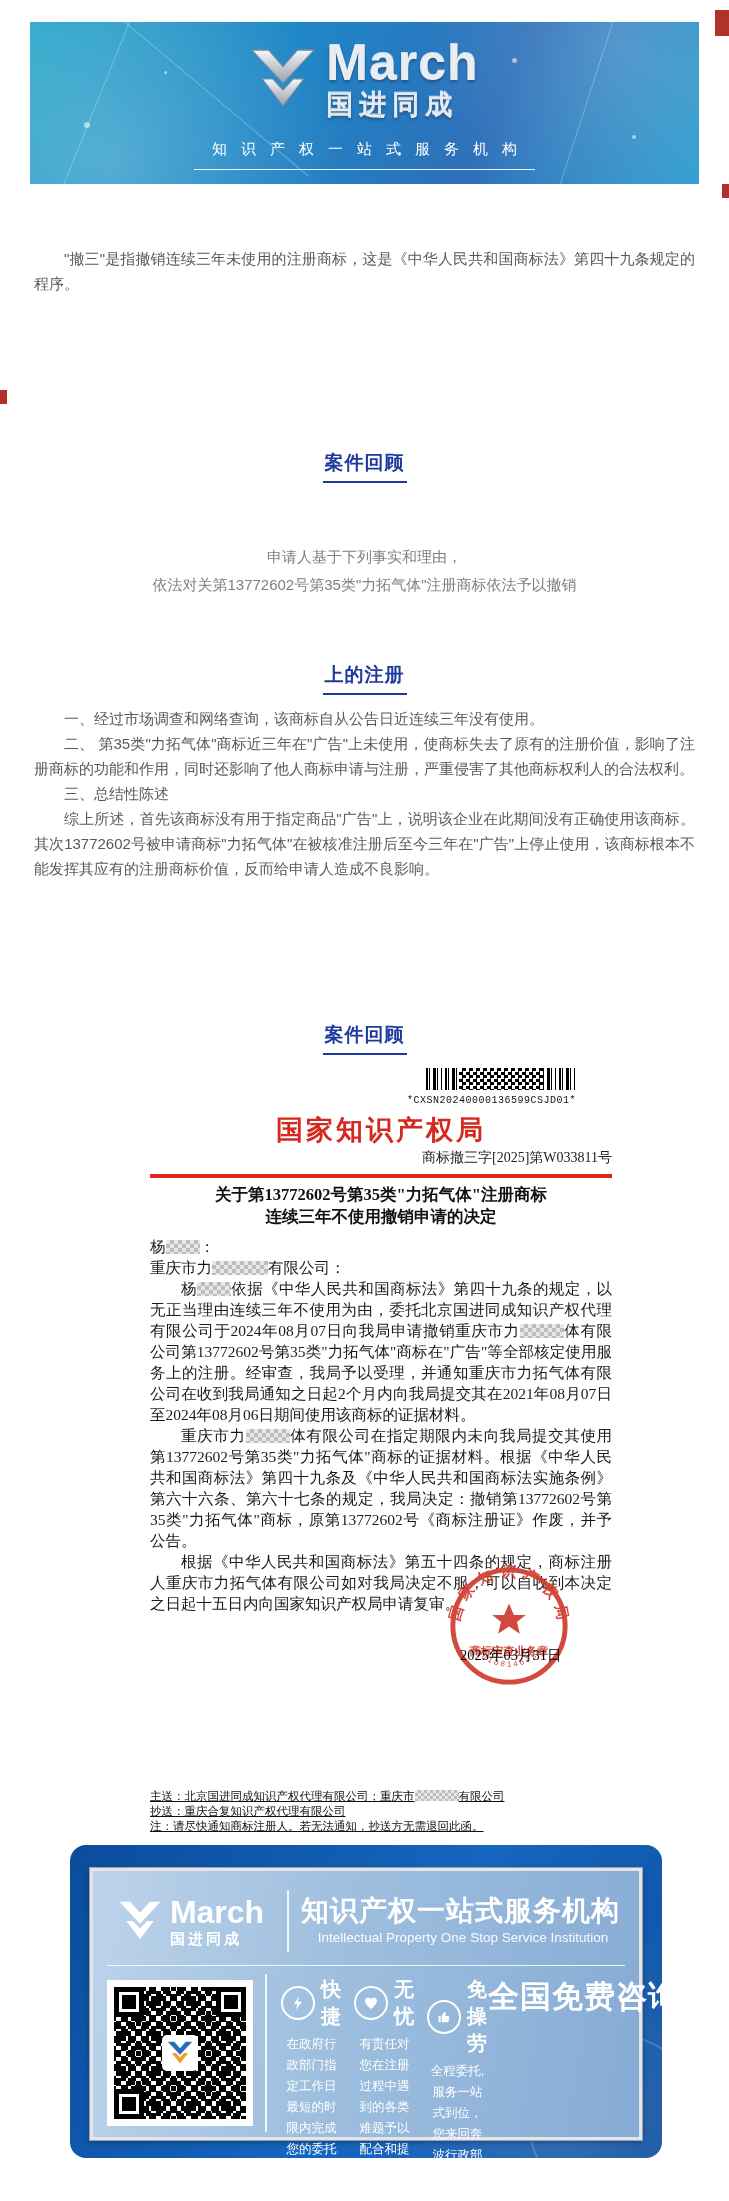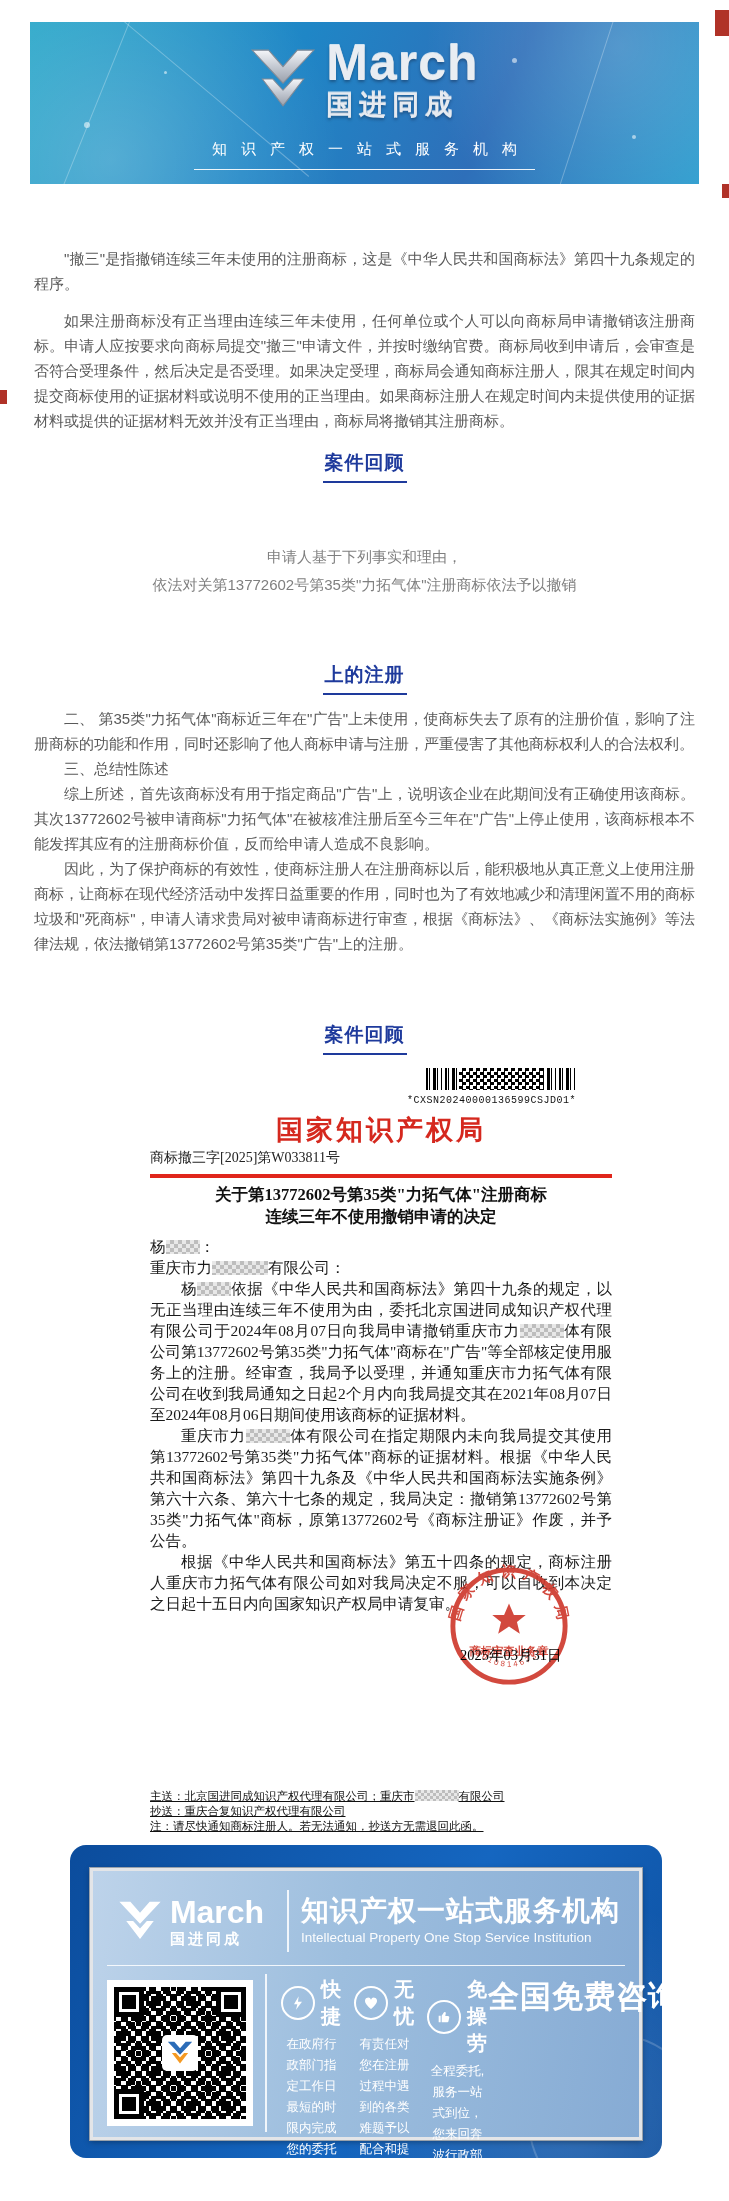--- a/index.html
+++ b/index.html
@@ -53,21 +53,21 @@
   .barcode-wrap{text-align:right;padding-right:36px;}
   .barcode{display:inline-block;width:150px;height:22px;position:relative;background:
     repeating-linear-gradient(90deg,#000 0 2px,#fff 2px 3px,#000 3px 4px,#fff 4px 7px,
       #000 7px 10px,#fff 10px 11px,#000 11px 12px,#fff 12px 15px,#000 15px 16px,#fff 16px 19px);}
   .barcode .mid{position:absolute;left:22%;right:22%;top:0;bottom:0;
     background:repeating-conic-gradient(#000 0% 25%,#fff 0% 50%) 0 0/7px 7px;}
   .barcode-text{font-family:"Liberation Mono","DejaVu Sans Mono",monospace;font-size:10px;
     color:#111;letter-spacing:.5px;margin-top:1px;}
   .doc-agency{margin-top:8px;text-align:center;font-size:27px;font-weight:bold;color:#d5281e;
     letter-spacing:3px;line-height:32px;}
-  .doc-number{margin-top:4px;text-align:left;font-size:14px;color:#222;line-height:16px;}
+  .doc-number{margin-top:4px;text-align:right;font-size:14px;color:#222;line-height:16px;}
   .doc-rule{margin-top:8px;height:4px;background:#e0251b;}
   .doc-title{margin-top:6px;text-align:center;font-weight:bold;font-size:16.5px;line-height:22px;color:#111;}
   .doc-body{margin-top:8px;font-size:15.5px;line-height:21px;text-align:justify;}
   .doc-body .addr{text-indent:0;margin:0;}
   .doc-body p{margin:0;text-indent:2em;}
   .mosaic{display:inline-block;height:14px;vertical-align:-2px;
     background:repeating-conic-gradient(#bdbdbd 0% 25%,#e8e8e8 0% 50%) 0 0/8px 8px;}
   .mosaic.w34{width:34px;} .mosaic.w44{width:44px;} .mosaic.w56{width:56px;}
   .mosaic.small{height:11px;vertical-align:-1px;background-size:6px 6px;}
   .seal-area{position:relative;height:175px;}
@@ -90,21 +90,21 @@
     padding:8px 14px;box-sizing:border-box;}
   .f-row1{display:flex;align-items:center;height:84px;}
   .f-logo{display:flex;align-items:center;gap:8px;width:168px;justify-content:center;}
   .f-chevron{width:44px;height:52px;}
   .f-logo-txt{display:flex;flex-direction:column;line-height:1;}
   .f-brand-en{font-size:32px;font-weight:bold;color:#fff;}
   .f-brand-cn{font-size:15px;font-weight:bold;color:#fff;letter-spacing:3px;margin-top:3px;}
   .vdiv{width:2px;height:62px;background:rgba(255,255,255,.85);margin:0 12px;}
   .f-headline{flex:1;color:#fff;}
   .f-headline .h1{font-size:28px;font-weight:bold;letter-spacing:1px;line-height:32px;}
-  .f-headline .h2{font-size:13.5px;line-height:18px;margin-top:2px;color:rgba(255,255,255,.95);}
+  .f-headline .h2{font-size:13.5px;line-height:18px;margin-top:2px;color:rgba(255,255,255,.95);text-align:center;}
   .hdiv{height:1px;background:rgba(255,255,255,.85);margin:2px 0 8px 0;}
   .f-row2{display:flex;height:158px;}
   .qr{width:146px;height:146px;background:#fff;position:relative;flex:0 0 auto;align-self:center;}
   .qr-noise{position:absolute;inset:7px;
     background:
       repeating-conic-gradient(#000 0% 25%,transparent 0% 50%) 0 0/14px 14px,
       repeating-conic-gradient(#000 0% 25%,transparent 0% 50%) 7px 4px/10px 10px,#fff;}
   .qf{position:absolute;width:30px;height:30px;border:5px solid #000;background:#fff;box-sizing:border-box;}
   .qf i{position:absolute;inset:3px;background:#000;}
   .qf.tl{left:7px;top:7px;} .qf.tr{right:7px;top:7px;} .qf.bl{left:7px;bottom:7px;}
@@ -155,41 +155,40 @@
       <span class="brand-cn">国进同成</span>
     </div>
   </div>
   <div class="tagline-wrap">
     <span class="tagline">知识产权一站式服务机构</span>
   </div>
 </div>
 
 <div class="intro">
   <p>"撤三"是指撤销连续三年未使用的注册商标，这是《中华人民共和国商标法》第四十九条规定的程序。</p>
-  <p>如果注册商标没有正当理由连续三年未使用，任何单位或个人可以向商标局申请撤销该注册商标。申请人应按要求向商标局提交"撤三"申请文件，并按时缴纳官费。商标局收到申请后，会审查是否符合受理条件，然后决定是否受理。如果决定受理，商标局会通知商标注册人，限其在规定时间内提交商标使用的证据材料或说明不使用的正当理由。如果商标注册人在规定时间内未提供使用的证据材料或提供的证据材料无效并没有正当理由，商标局将撤销其注册商标。</p>
 </div>
 
 <div class="sec-head h-case">
   <span>案件回顾</span>
 </div>
 
 <div class="case-lines">
   <div>申请人基于下列事实和理由，</div>
   <div>依法对关第13772602号第35类"力拓气体"注册商标依法予以撤销</div>
 </div>
 
 <div class="sec-head h-facts">
   <span>上的注册</span>
 </div>
 
 <div class="facts">
+  <p>一、经过市场调查和网络查询，该商标自从公告日近连续三年没有使用。</p>
   <p>二、 第35类"力拓气体"商标近三年在"广告"上未使用，使商标失去了原有的注册价值，影响了注册商标的功能和作用，同时还影响了他人商标申请与注册，严重侵害了其他商标权利人的合法权利。</p>
   <p>三、总结性陈述</p>
   <p>综上所述，首先该商标没有用于指定商品"广告"上，说明该企业在此期间没有正确使用该商标。其次13772602号被申请商标"力拓气体"在被核准注册后至今三年在"广告"上停止使用，该商标根本不能发挥其应有的注册商标价值，反而给申请人造成不良影响。</p>
-  <p>因此，为了保护商标的有效性，使商标注册人在注册商标以后，能积极地从真正意义上使用注册商标，让商标在现代经济活动中发挥日益重要的作用，同时也为了有效地减少和清理闲置不用的商标垃圾和"死商标"，申请人请求贵局对被申请商标进行审查，根据《商标法》、《商标法实施例》等法律法规，依法撤销第13772602号第35类"广告"上的注册。</p>
 </div>
 
 <div class="sec-head h-ruling">
   <span>案件回顾</span>
 </div>
 
 <div class="doc">
   <div class="barcode-wrap">
     <div>
       <span class="barcode"><span class="mid"></span></span>

